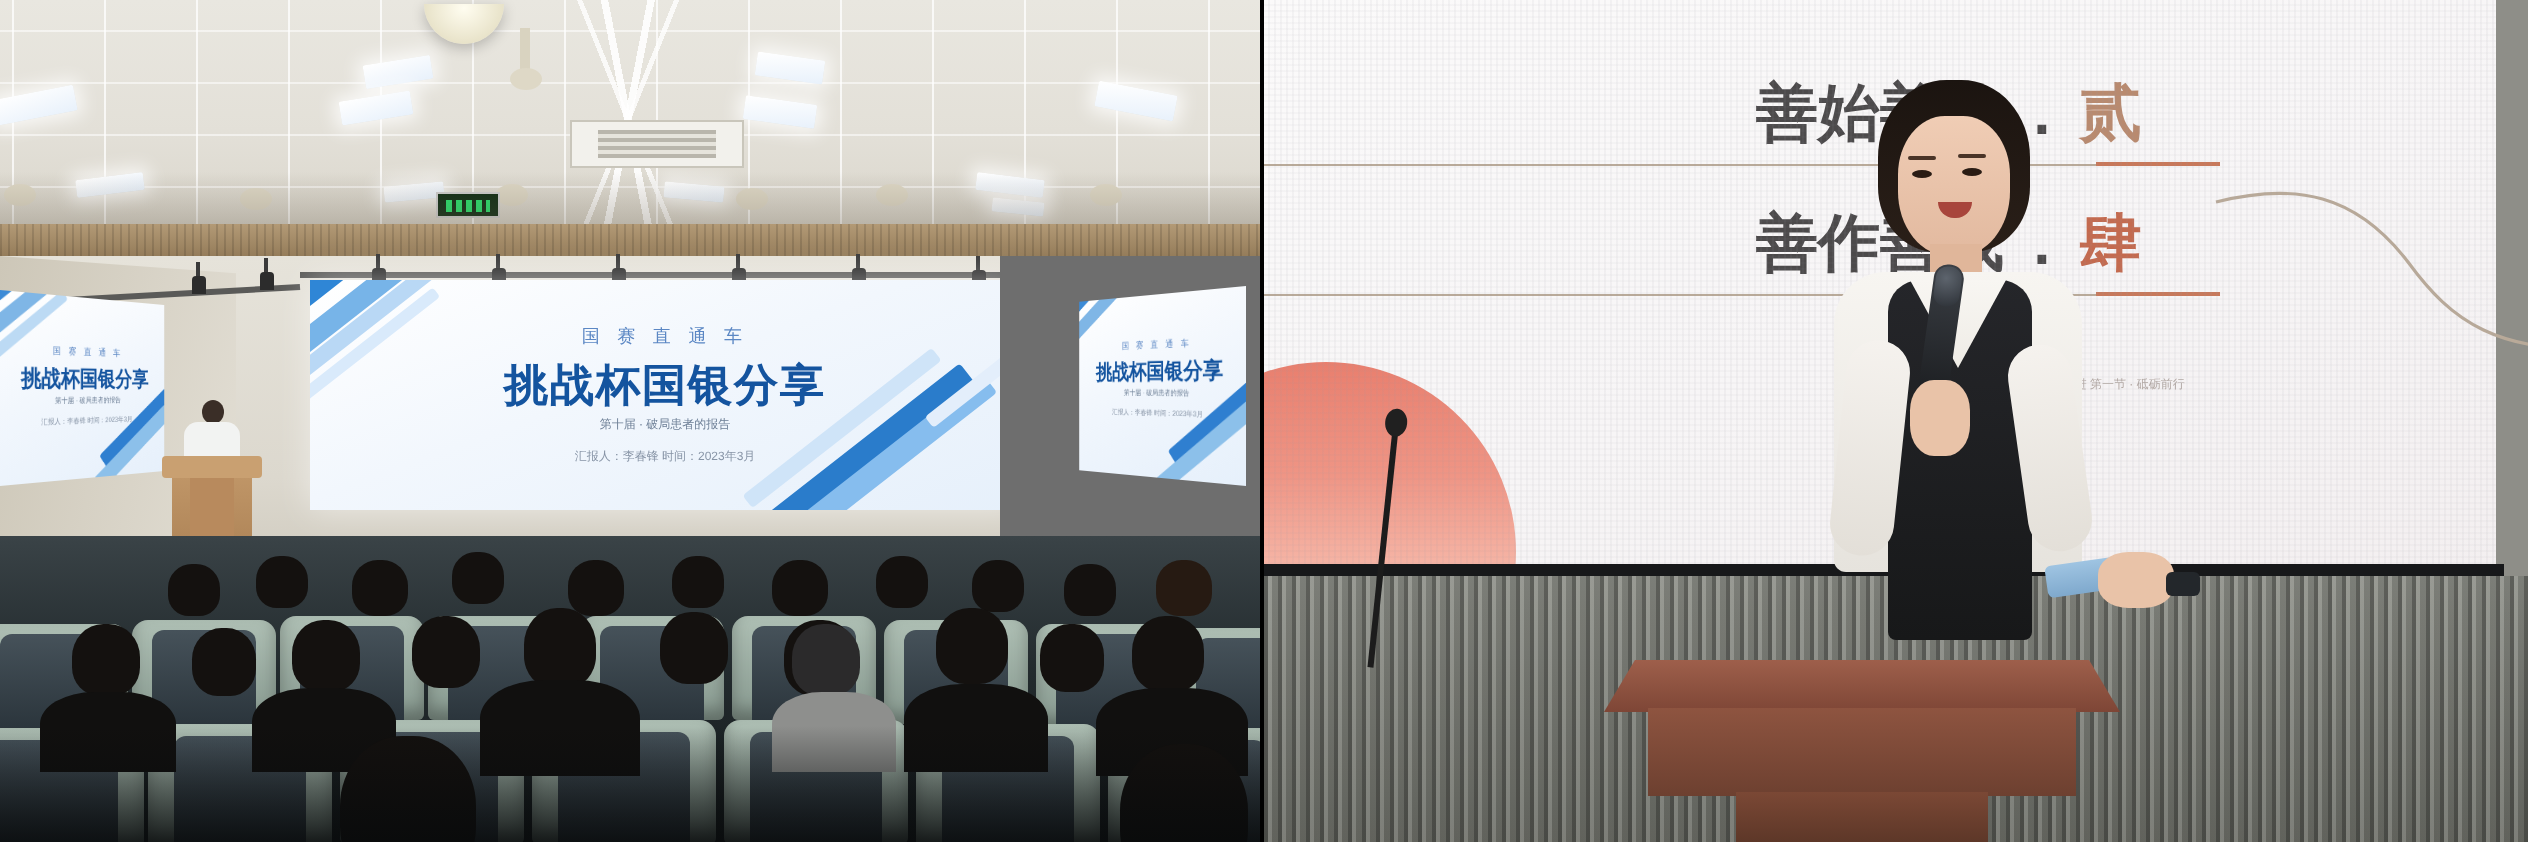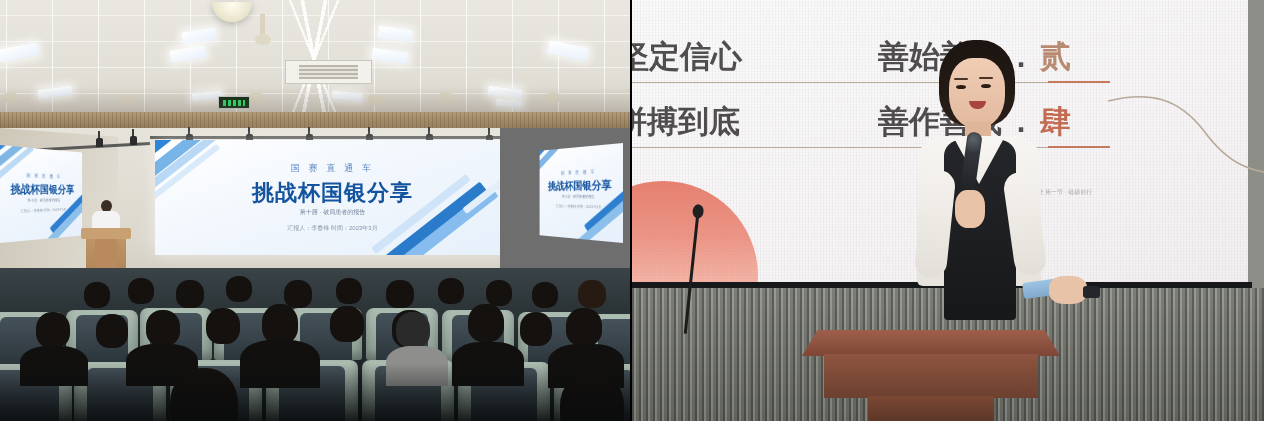--- a/index.html
+++ b/index.html
@@ -363,24 +363,22 @@
     </div>
   </div>
 
   <div class="divider"></div>
 
   <div class="panel-right">
 
     <div class="rs-screen">
       <div class="rs-sun"></div>
 
-      <div class="rs-txt" style="left:-10px;top:40px;font-size:31px;">坚定信心</div>
       <div class="rs-line" style="left:-10px;top:86px;width:200px;"></div>
 
-      <div class="rs-txt" style="left:-12px;top:105px;font-size:31px;">拼搏到底</div>
       <div class="rs-line" style="left:-12px;top:151px;width:200px;"></div>
 
       <div class="rs-txt" style="left:250px;top:40px;font-size:31px;">
         <span>善始善终</span>
         <span style="margin:0 6px;">.</span>
         <span class="rs-num">贰</span>
       </div>
       <div class="rs-line" style="left:170px;top:86px;width:250px;"></div>
       <div class="rs-line accent" style="left:420px;top:85px;width:62px;"></div>
 

